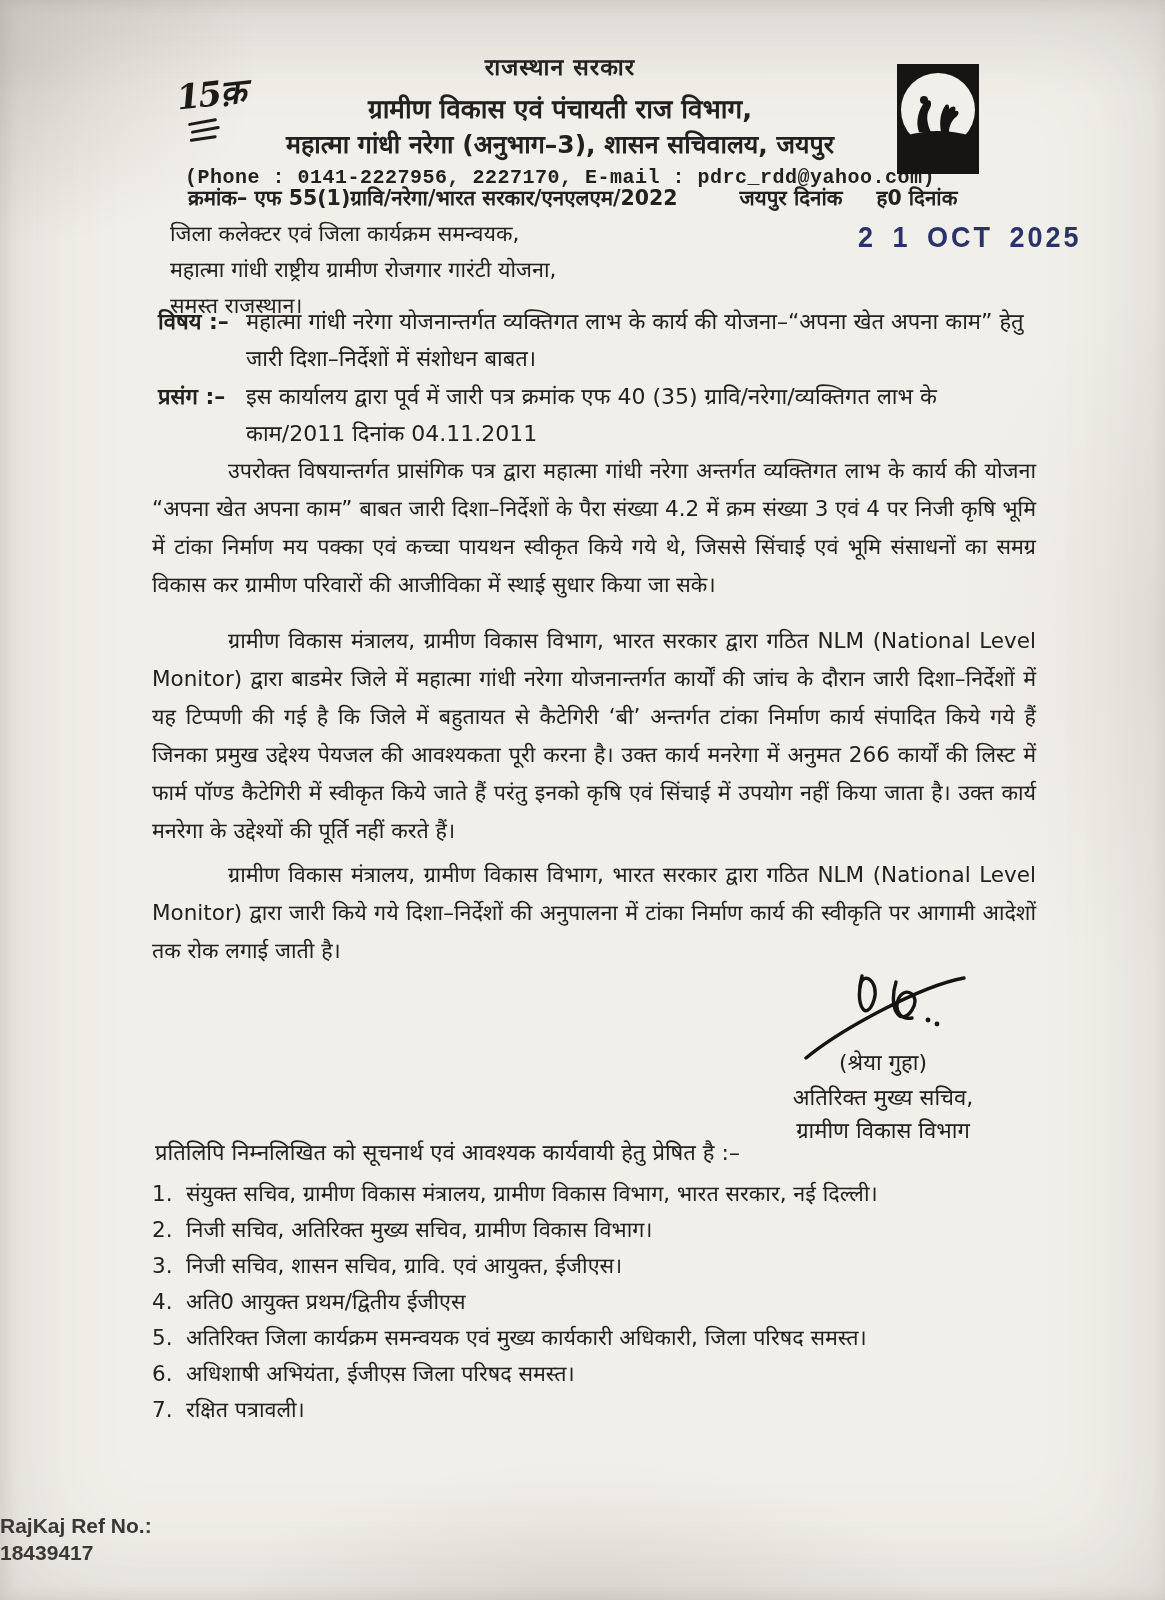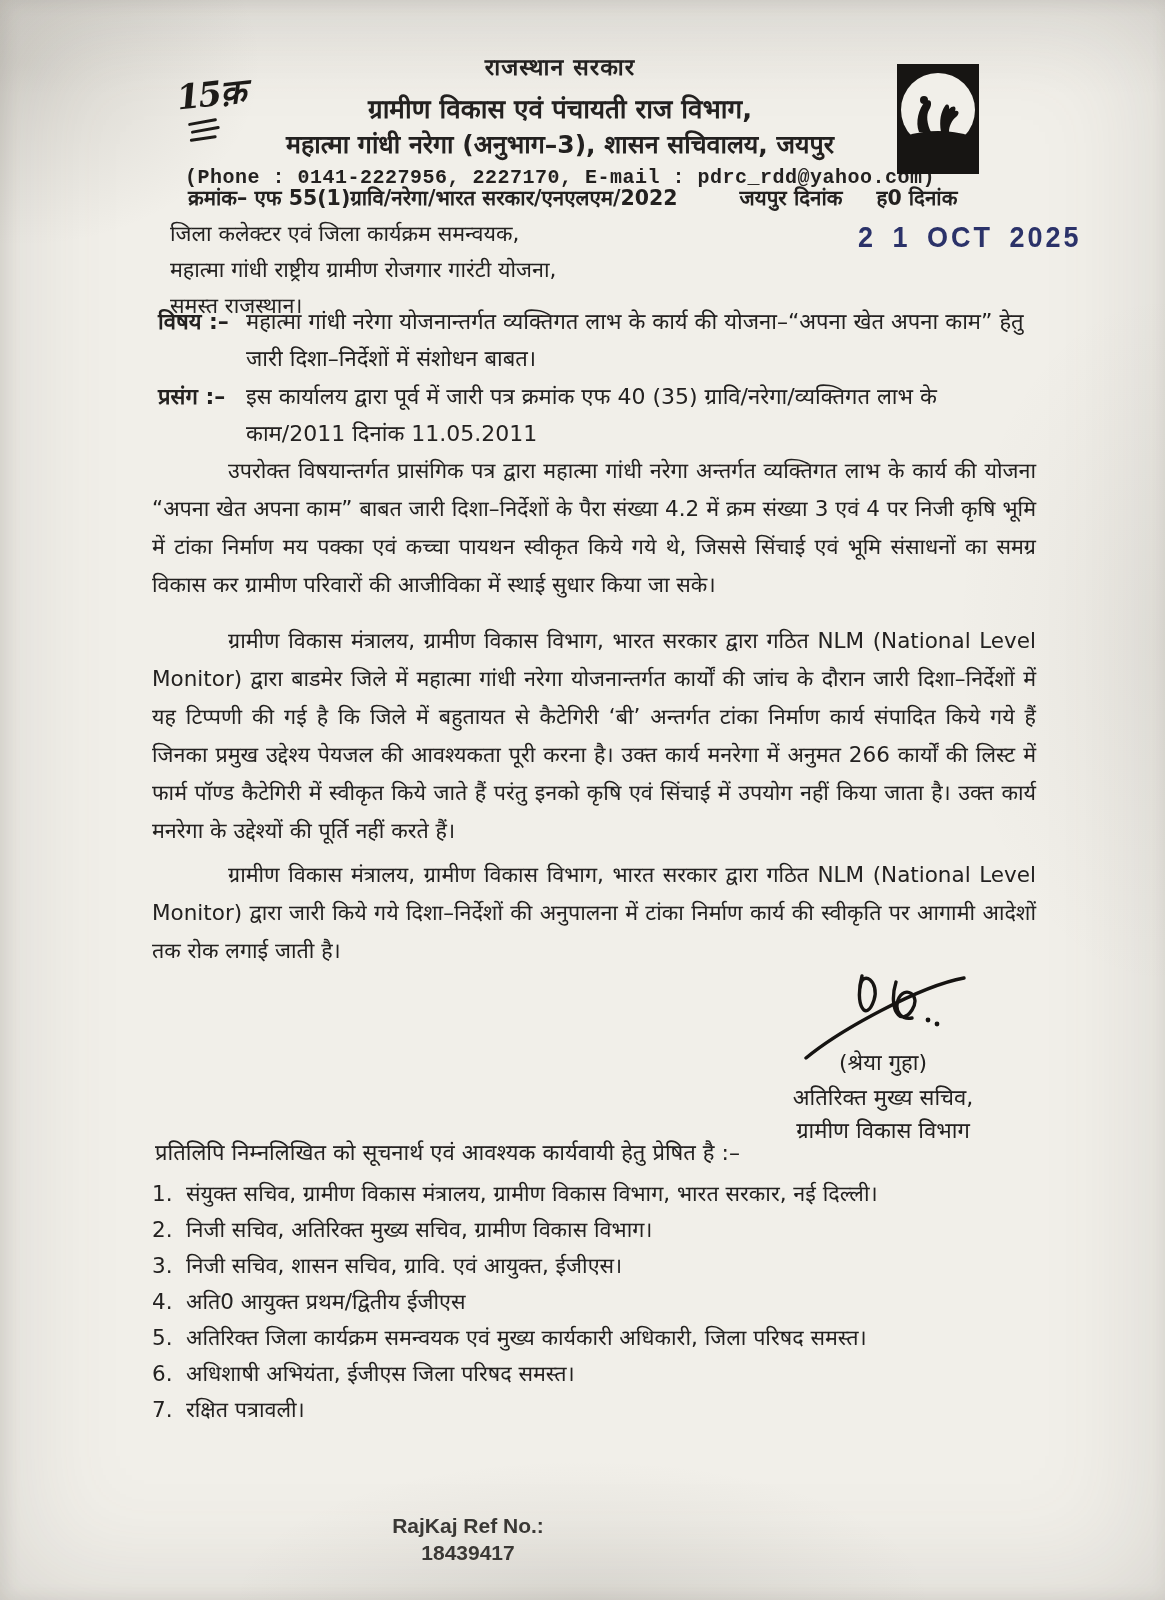--- a/index.html
+++ b/index.html
@@ -65,21 +65,21 @@
   
   .signature{position:absolute;left:800px;top:958px;width:170px;height:105px;}
   .sigblock{position:absolute;left:748px;top:1046px;width:270px;text-align:center;font-size:22px;line-height:33px;}
   .sigblock .name{margin-bottom:2px;}
   
   .copies-intro{position:absolute;left:155px;top:1136px;font-size:22px;}
   .copies{position:absolute;left:152px;top:1176px;width:900px;font-size:21.5px;line-height:36px;}
   .crow{display:flex;}
   .crow .num{flex:0 0 34px;}
   
-  .footer{position:absolute;left:0;top:1512px;width:936px;text-align:center;
+  .footer{position:absolute;left:0;top:1512px;width:936px;text-align:left;
     font-family:"Liberation Sans","DejaVu Sans",sans-serif;
     font-weight:bold;font-size:21px;color:#3a3835;line-height:27px;}
 </style>
 </head>
 <body>
 
 <div class="page">
   <div class="texture"></div>
 
   <div class="hw-mark">
@@ -126,21 +126,21 @@
 
   <div class="stamp">2 1 OCT 2025</div>
 
   <div class="labeled subject">
     <span class="lbl">विषय :–</span>
     <span class="txt">महात्मा गांधी नरेगा योजनान्तर्गत व्यक्तिगत लाभ के कार्य की योजना–“अपना खेत अपना काम” हेतु जारी दिशा–निर्देशों में संशोधन बाबत।</span>
   </div>
 
   <div class="labeled prasang">
     <span class="lbl">प्रसंग :–</span>
-    <span class="txt">इस कार्यालय द्वारा पूर्व में जारी पत्र क्रमांक एफ 40 (35) ग्रावि/नरेगा/व्यक्तिगत लाभ के काम/2011 दिनांक 11.05.2011</span>
+    <span class="txt">इस कार्यालय द्वारा पूर्व में जारी पत्र क्रमांक एफ 40 (35) ग्रावि/नरेगा/व्यक्तिगत लाभ के काम/2011 दिनांक 04.11.2011</span>
   </div>
 
   <div class="para p1">उपरोक्त विषयान्तर्गत प्रासंगिक पत्र द्वारा महात्मा गांधी नरेगा अन्तर्गत व्यक्तिगत लाभ के कार्य की योजना “अपना खेत अपना काम” बाबत जारी दिशा–निर्देशों के पैरा संख्या 4.2 में क्रम संख्या 3 एवं 4 पर निजी कृषि भूमि में टांका निर्माण मय पक्का एवं कच्चा पायथन स्वीकृत किये गये थे, जिससे सिंचाई एवं भूमि संसाधनों का समग्र विकास कर ग्रामीण परिवारों की आजीविका में स्थाई सुधार किया जा सके।</div>
   <div class="para p2">ग्रामीण विकास मंत्रालय, ग्रामीण विकास विभाग, भारत सरकार द्वारा गठित NLM (National Level Monitor) द्वारा बाडमेर जिले में महात्मा गांधी नरेगा योजनान्तर्गत कार्यों की जांच के दौरान जारी दिशा–निर्देशों में यह टिप्पणी की गई है कि जिले में बहुतायत से कैटेगिरी ‘बी’ अन्तर्गत टांका निर्माण कार्य संपादित किये गये हैं जिनका प्रमुख उद्देश्य पेयजल की आवश्यकता पूरी करना है। उक्त कार्य मनरेगा में अनुमत 266 कार्यों की लिस्ट में फार्म पॉण्ड कैटेगिरी में स्वीकृत किये जाते हैं परंतु इनको कृषि एवं सिंचाई में उपयोग नहीं किया जाता है। उक्त कार्य मनरेगा के उद्देश्यों की पूर्ति नहीं करते हैं।</div>
   <div class="para p3">ग्रामीण विकास मंत्रालय, ग्रामीण विकास विभाग, भारत सरकार द्वारा गठित NLM (National Level Monitor) द्वारा जारी किये गये दिशा–निर्देशों की अनुपालना में टांका निर्माण कार्य की स्वीकृति पर आगामी आदेशों तक रोक लगाई जाती है।</div>
 
   <svg class="signature" viewBox="0 0 170 105">
     <g stroke="#161412" stroke-width="3.4" fill="none" stroke-linecap="round">
       <path d="M6 100 C40 72 120 28 164 20"></path>
       <path d="M62 18 C54 46 66 66 74 42 C80 24 62 10 60 30"></path>

